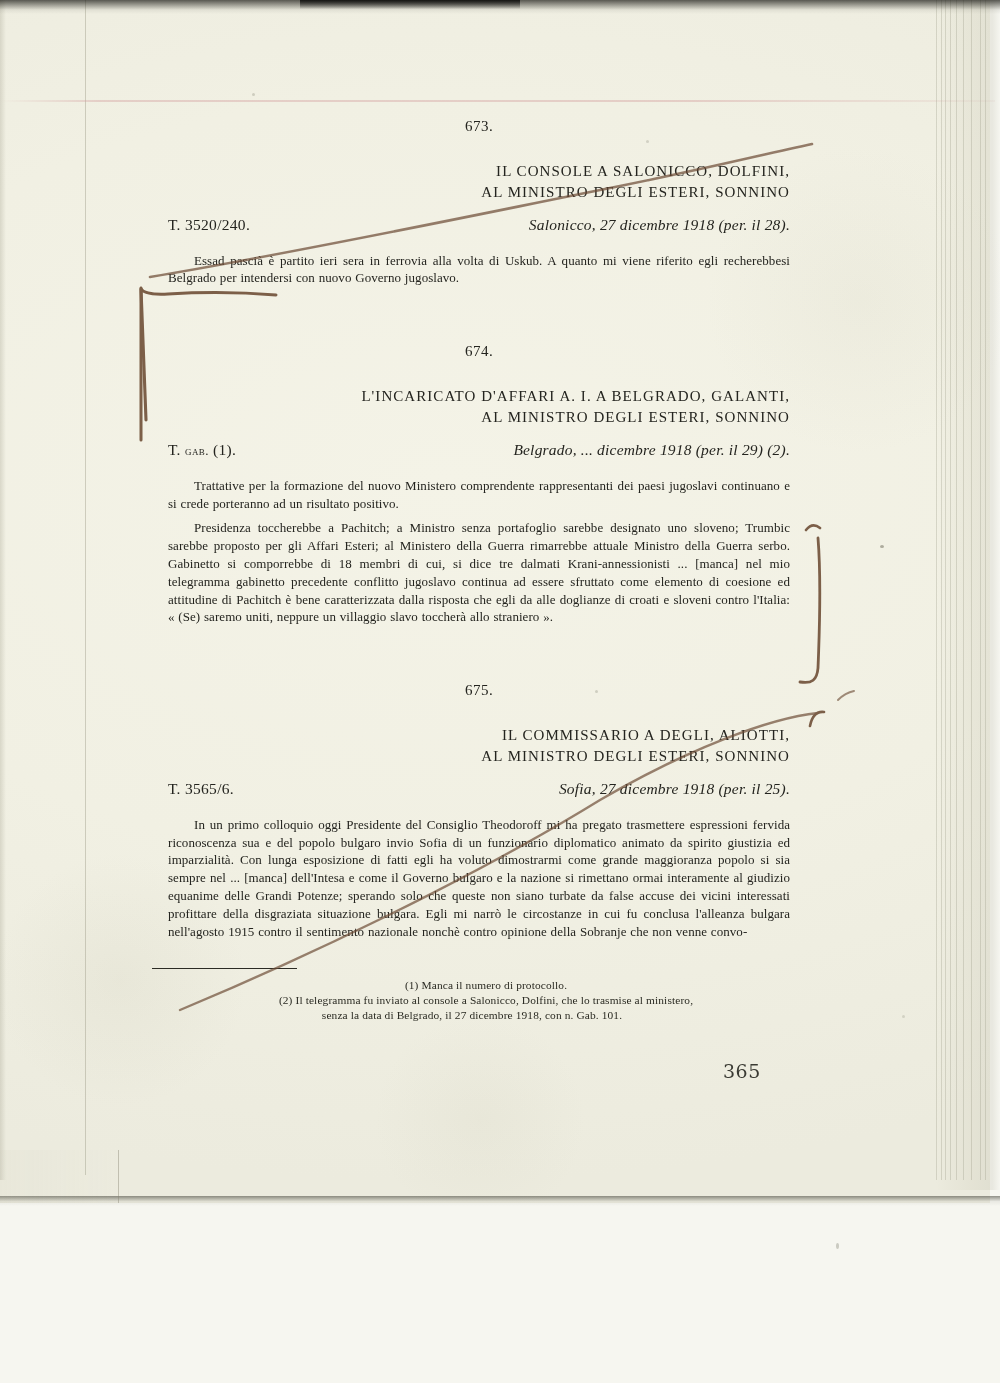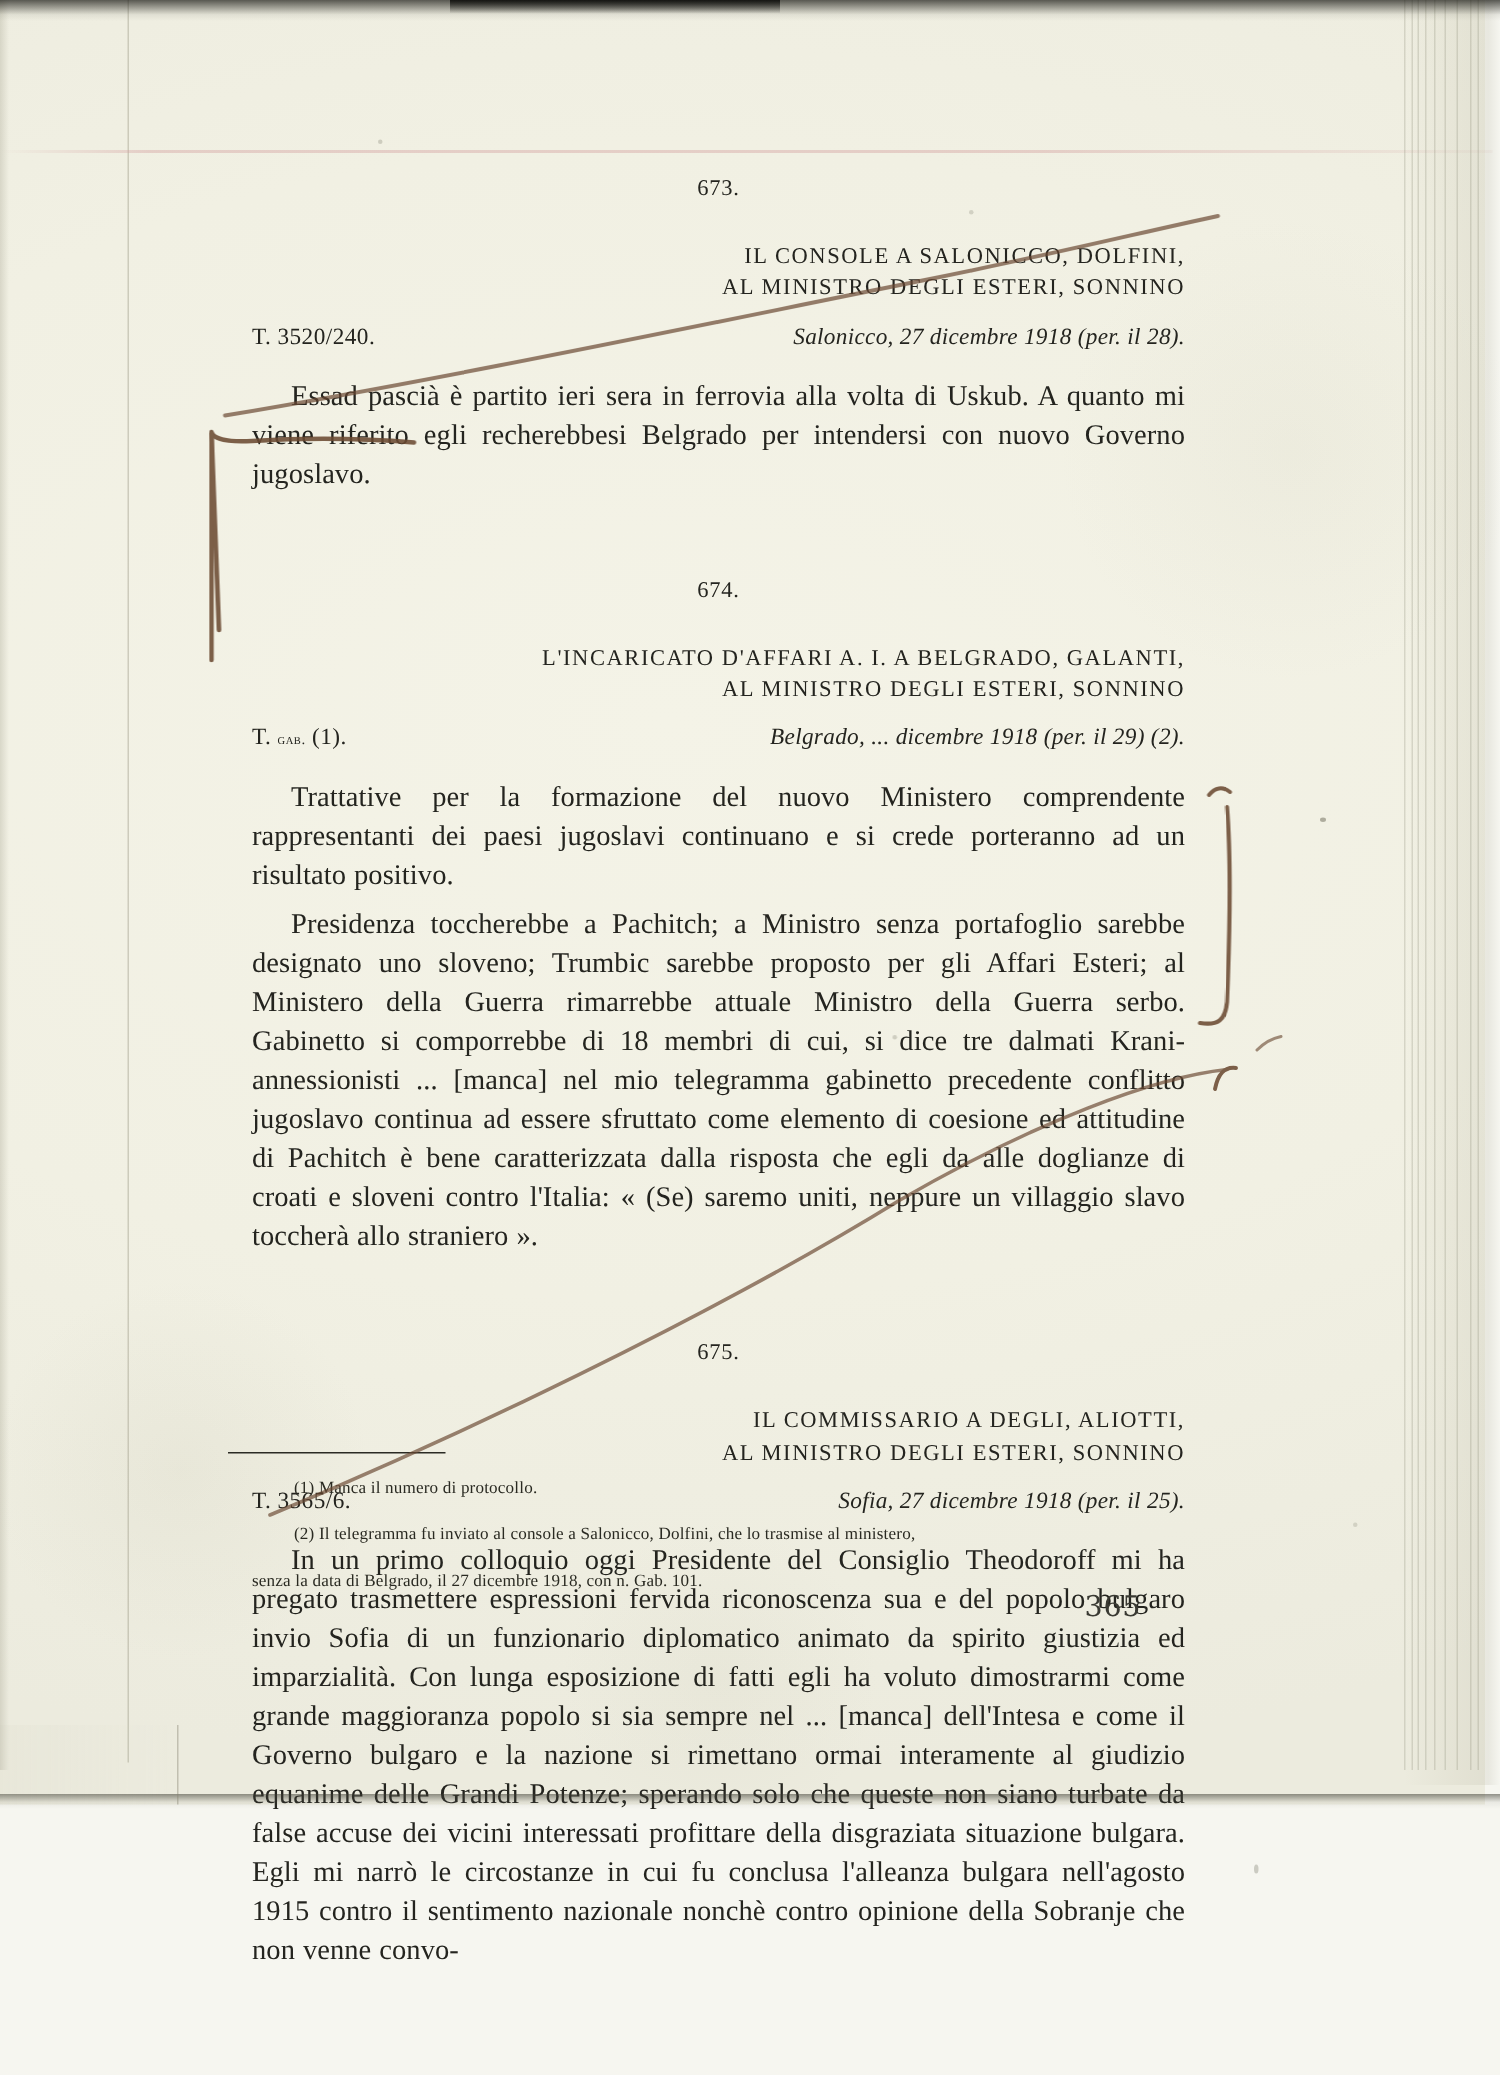--- a/index.html
+++ b/index.html
@@ -144,34 +144,34 @@
     font-size: 15.5px;
     text-align: right;
   }
   .meta .protocol {
     position: absolute;
     left: 0; top: 0;
     letter-spacing: 0.3px;
   }
   .meta .protocol .sc {
     font-variant: small-caps;
-    font-size: 10px;
+    font-size: 13px;
     letter-spacing: 0.4px;
   }
   .meta .place {
     position: absolute;
     right: 0; top: 0;
     font-style: italic;
     font-size: 15.5px;
     letter-spacing: 0.2px;
   }
 
   p.body {
     margin: 14px 0 0 0;
-    font-size: 19px;
+    font-size: 13px;
     line-height: 1.37;
     text-align: justify;
     text-indent: 26px;
     letter-spacing: 0.05px;
     word-spacing: 0.5px;
   }
   p.body + p.body { margin-top: 7px; }
   .gap-lg { height: 56px; }
 
   
@@ -186,21 +186,22 @@
     height: 0;
     border-top: 1.4px solid #2b2b24;
     margin-bottom: 9px;
   }
   .fn {
     font-size: 11.4px;
     line-height: 1.32;
     color: #2a2a22;
     text-indent: 28px;
     letter-spacing: 0.12px;
-    margin: 16px;
+    margin: 0;
+    text-align: center;
   }
 
   .page-number {
     position: absolute;
     left: 723px;
     top: 1060px;
     font-family: "DejaVu Serif", serif;
     font-size: 19px;
     color: #3a3a33;
     letter-spacing: 0.5px;

